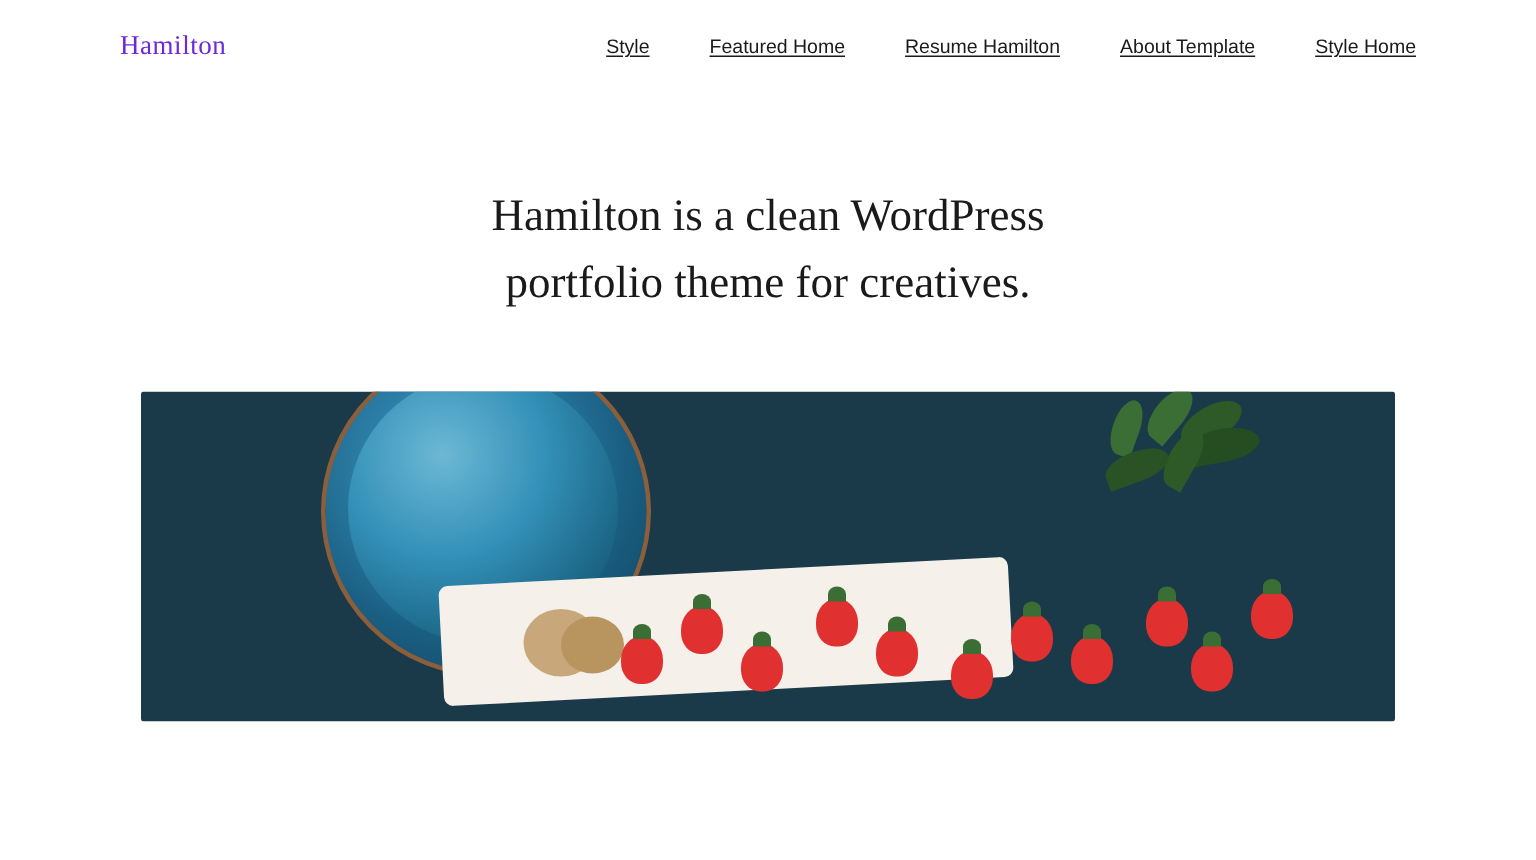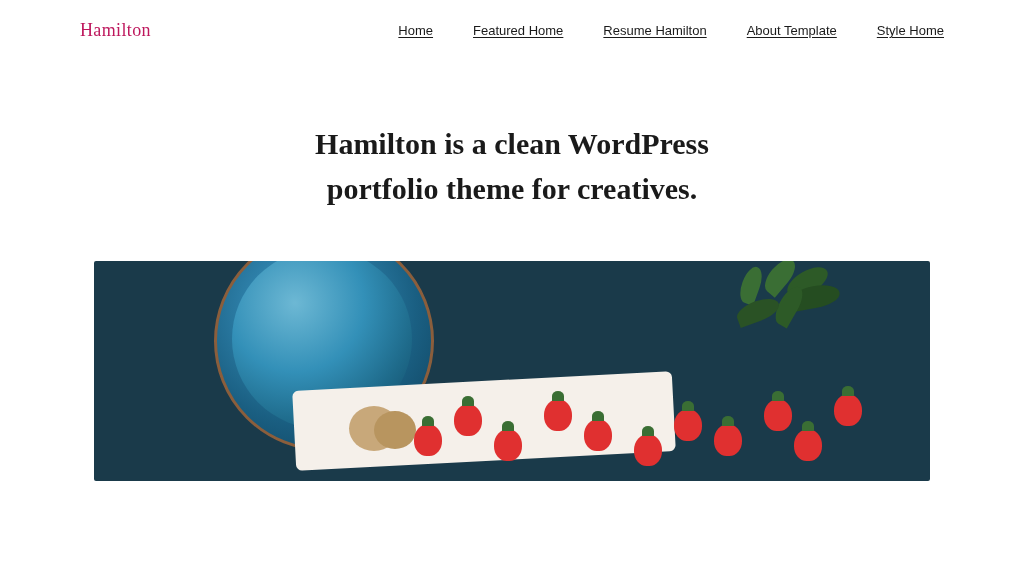--- a/index.html
+++ b/index.html
@@ -20,21 +20,21 @@
       display: flex;
       align-items: center;
       justify-content: space-between;
       padding: 20px 80px;
       border-bottom: none;
     }
 
     .site-title {
       font-family: Georgia, serif;
       font-size: 18px;
-      color: #be185d;
+      color: #6d28d9;
       font-weight: normal;
       letter-spacing: 0.02em;
     }
 
     nav {
       display: flex;
       align-items: center;
       gap: 40px;
     }
 
@@ -51,21 +51,21 @@
       flex-direction: column;
       align-items: center;
       justify-content: center;
       padding: 60px 20px 50px;
       text-align: center;
     }
 
     .hero-text {
       font-family: Georgia, 'Times New Roman', serif;
       font-size: 30px;
-      font-weight: bold;
+      font-weight: normal;
       color: #1a1a1a;
       line-height: 1.5;
       max-width: 420px;
     }
 
     .featured-image {
       width: 836px;
       height: 220px;
       margin: 0 auto;
       border-radius: 2px;
@@ -232,21 +232,21 @@
       left: 280px;
       background: #b8955f;
     }
   </style>
 </head>
 <body>
 
 <header>
   <div class="site-title">Hamilton</div>
   <nav>
-    <a href="#">Home</a>
+    <a href="#">Style</a>
     <a href="#">Featured Home</a>
     <a href="#">Resume Hamilton</a>
     <a href="#">About Template</a>
     <a href="#">Style Home</a>
   </nav>
 </header>
 
 <main>
   <section class="hero">
     <p class="hero-text">Hamilton is a clean WordPress portfolio theme for creatives.</p>

